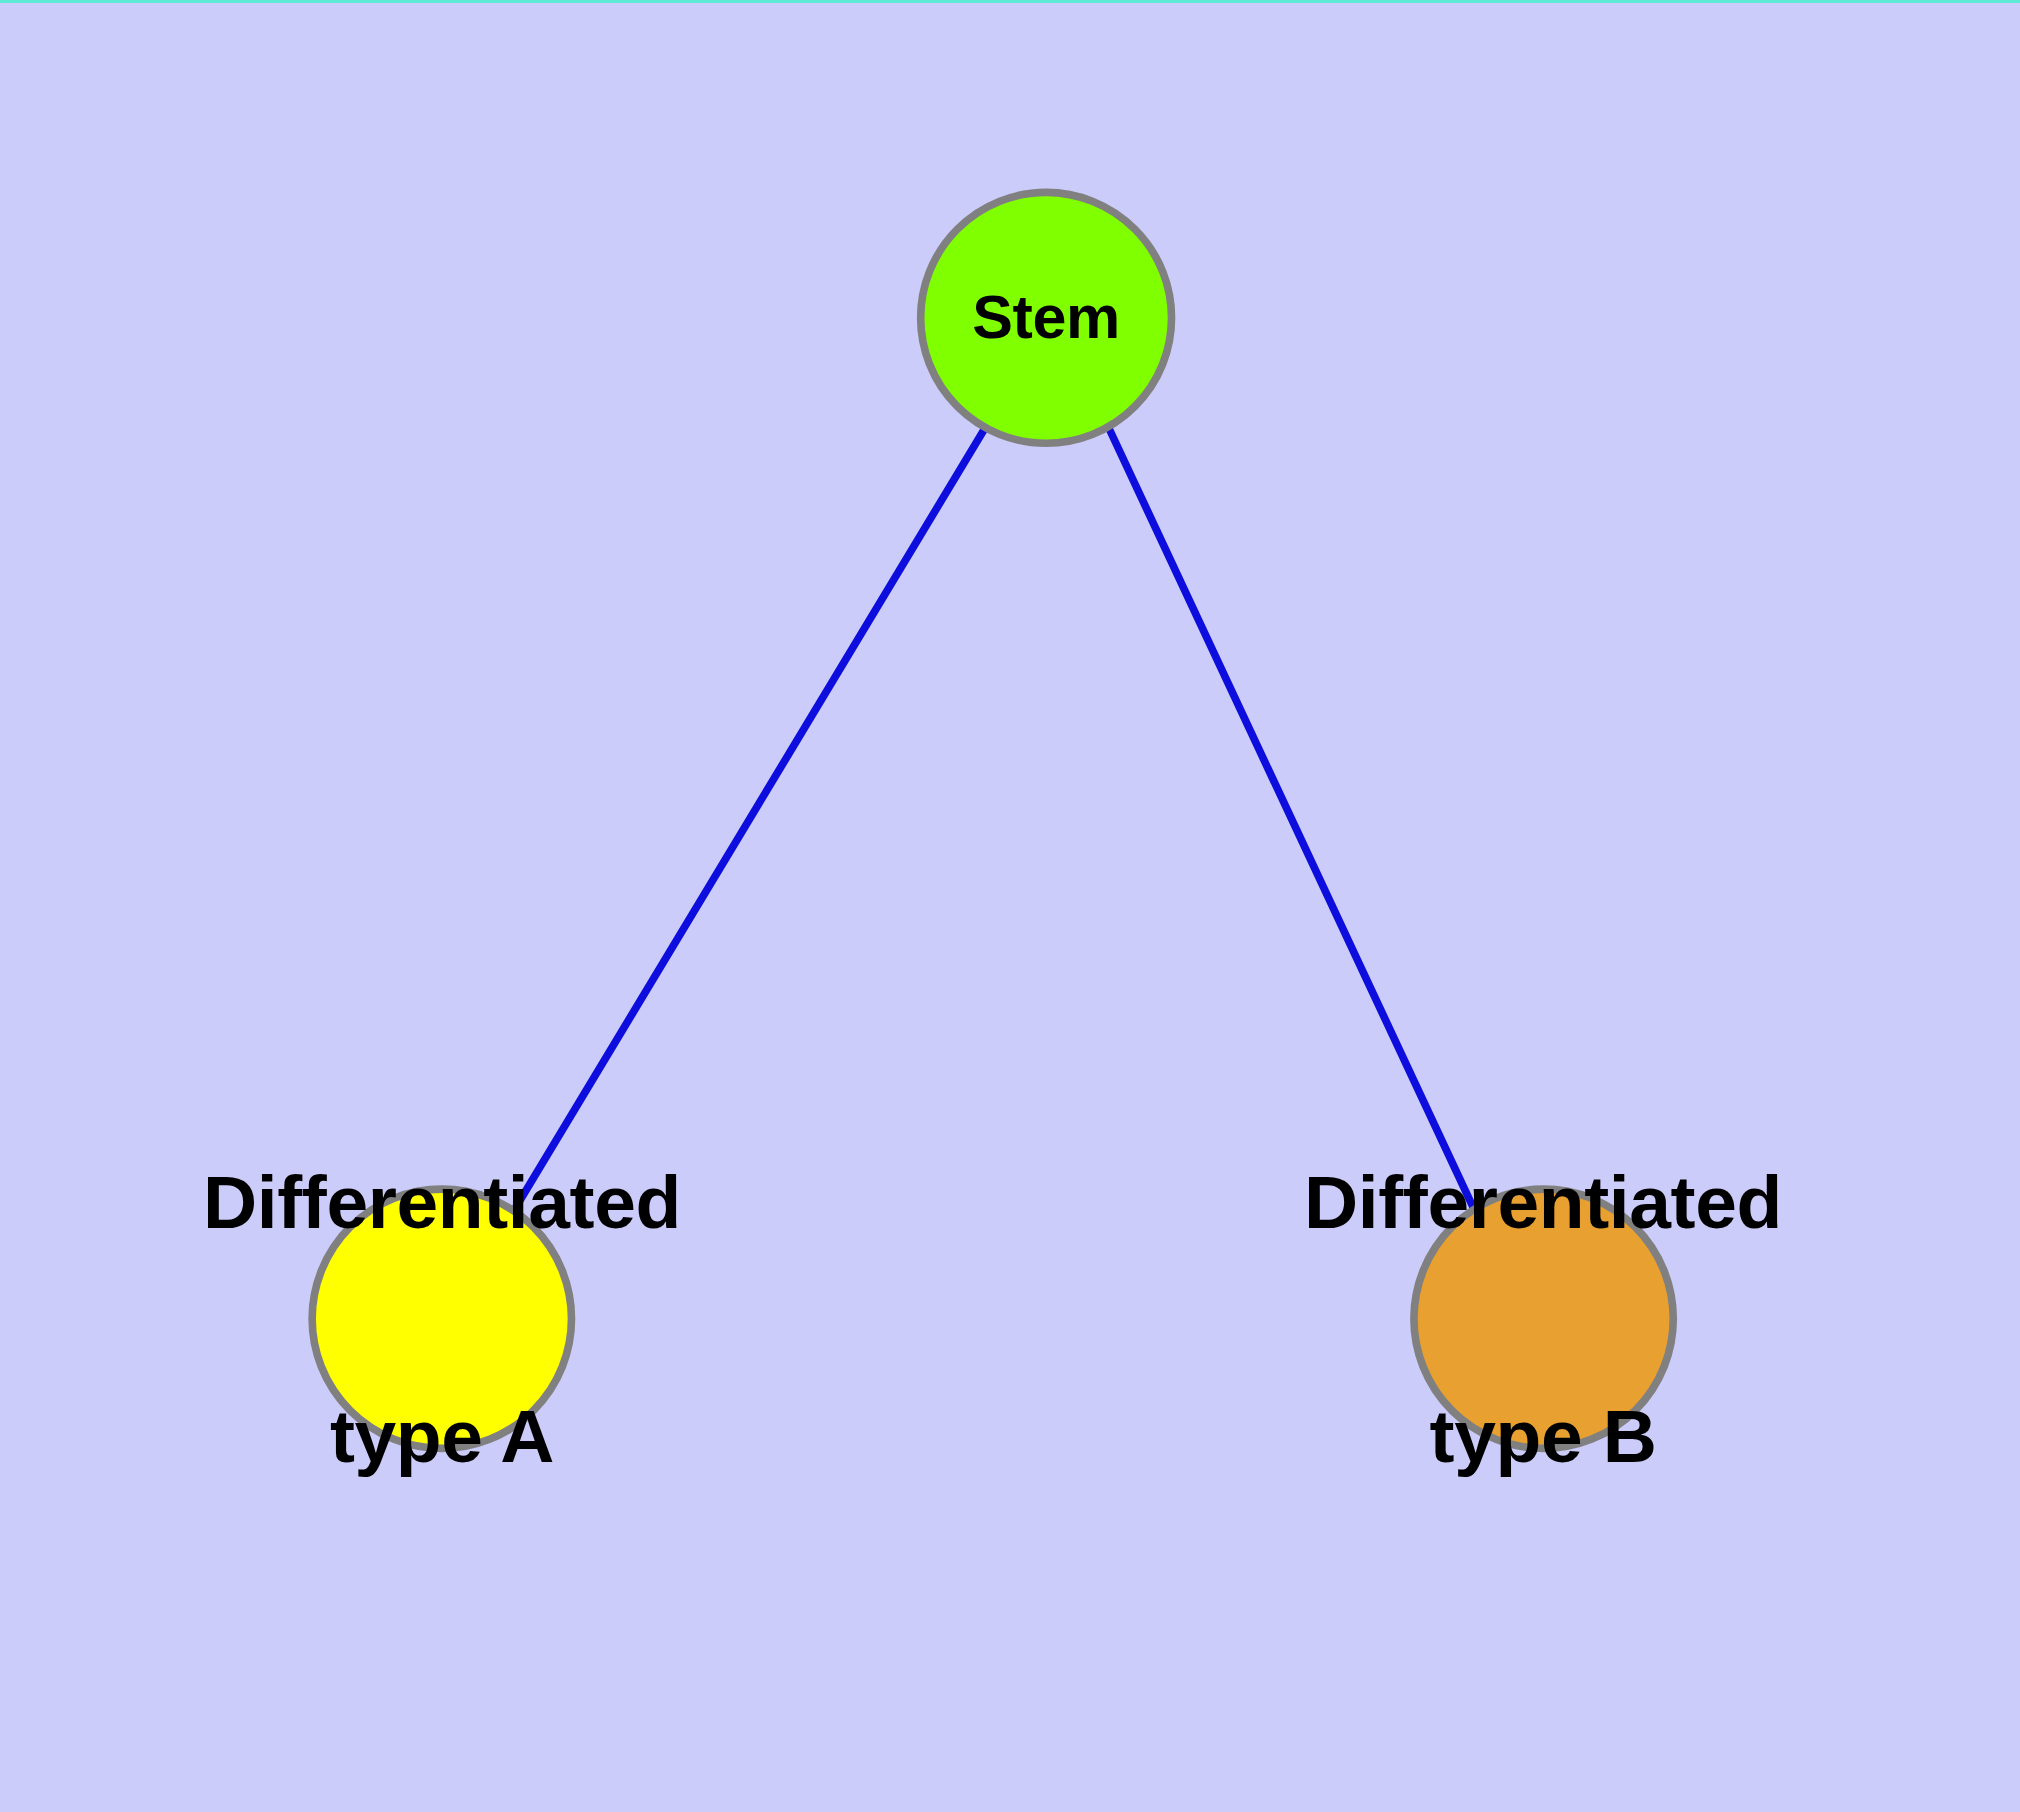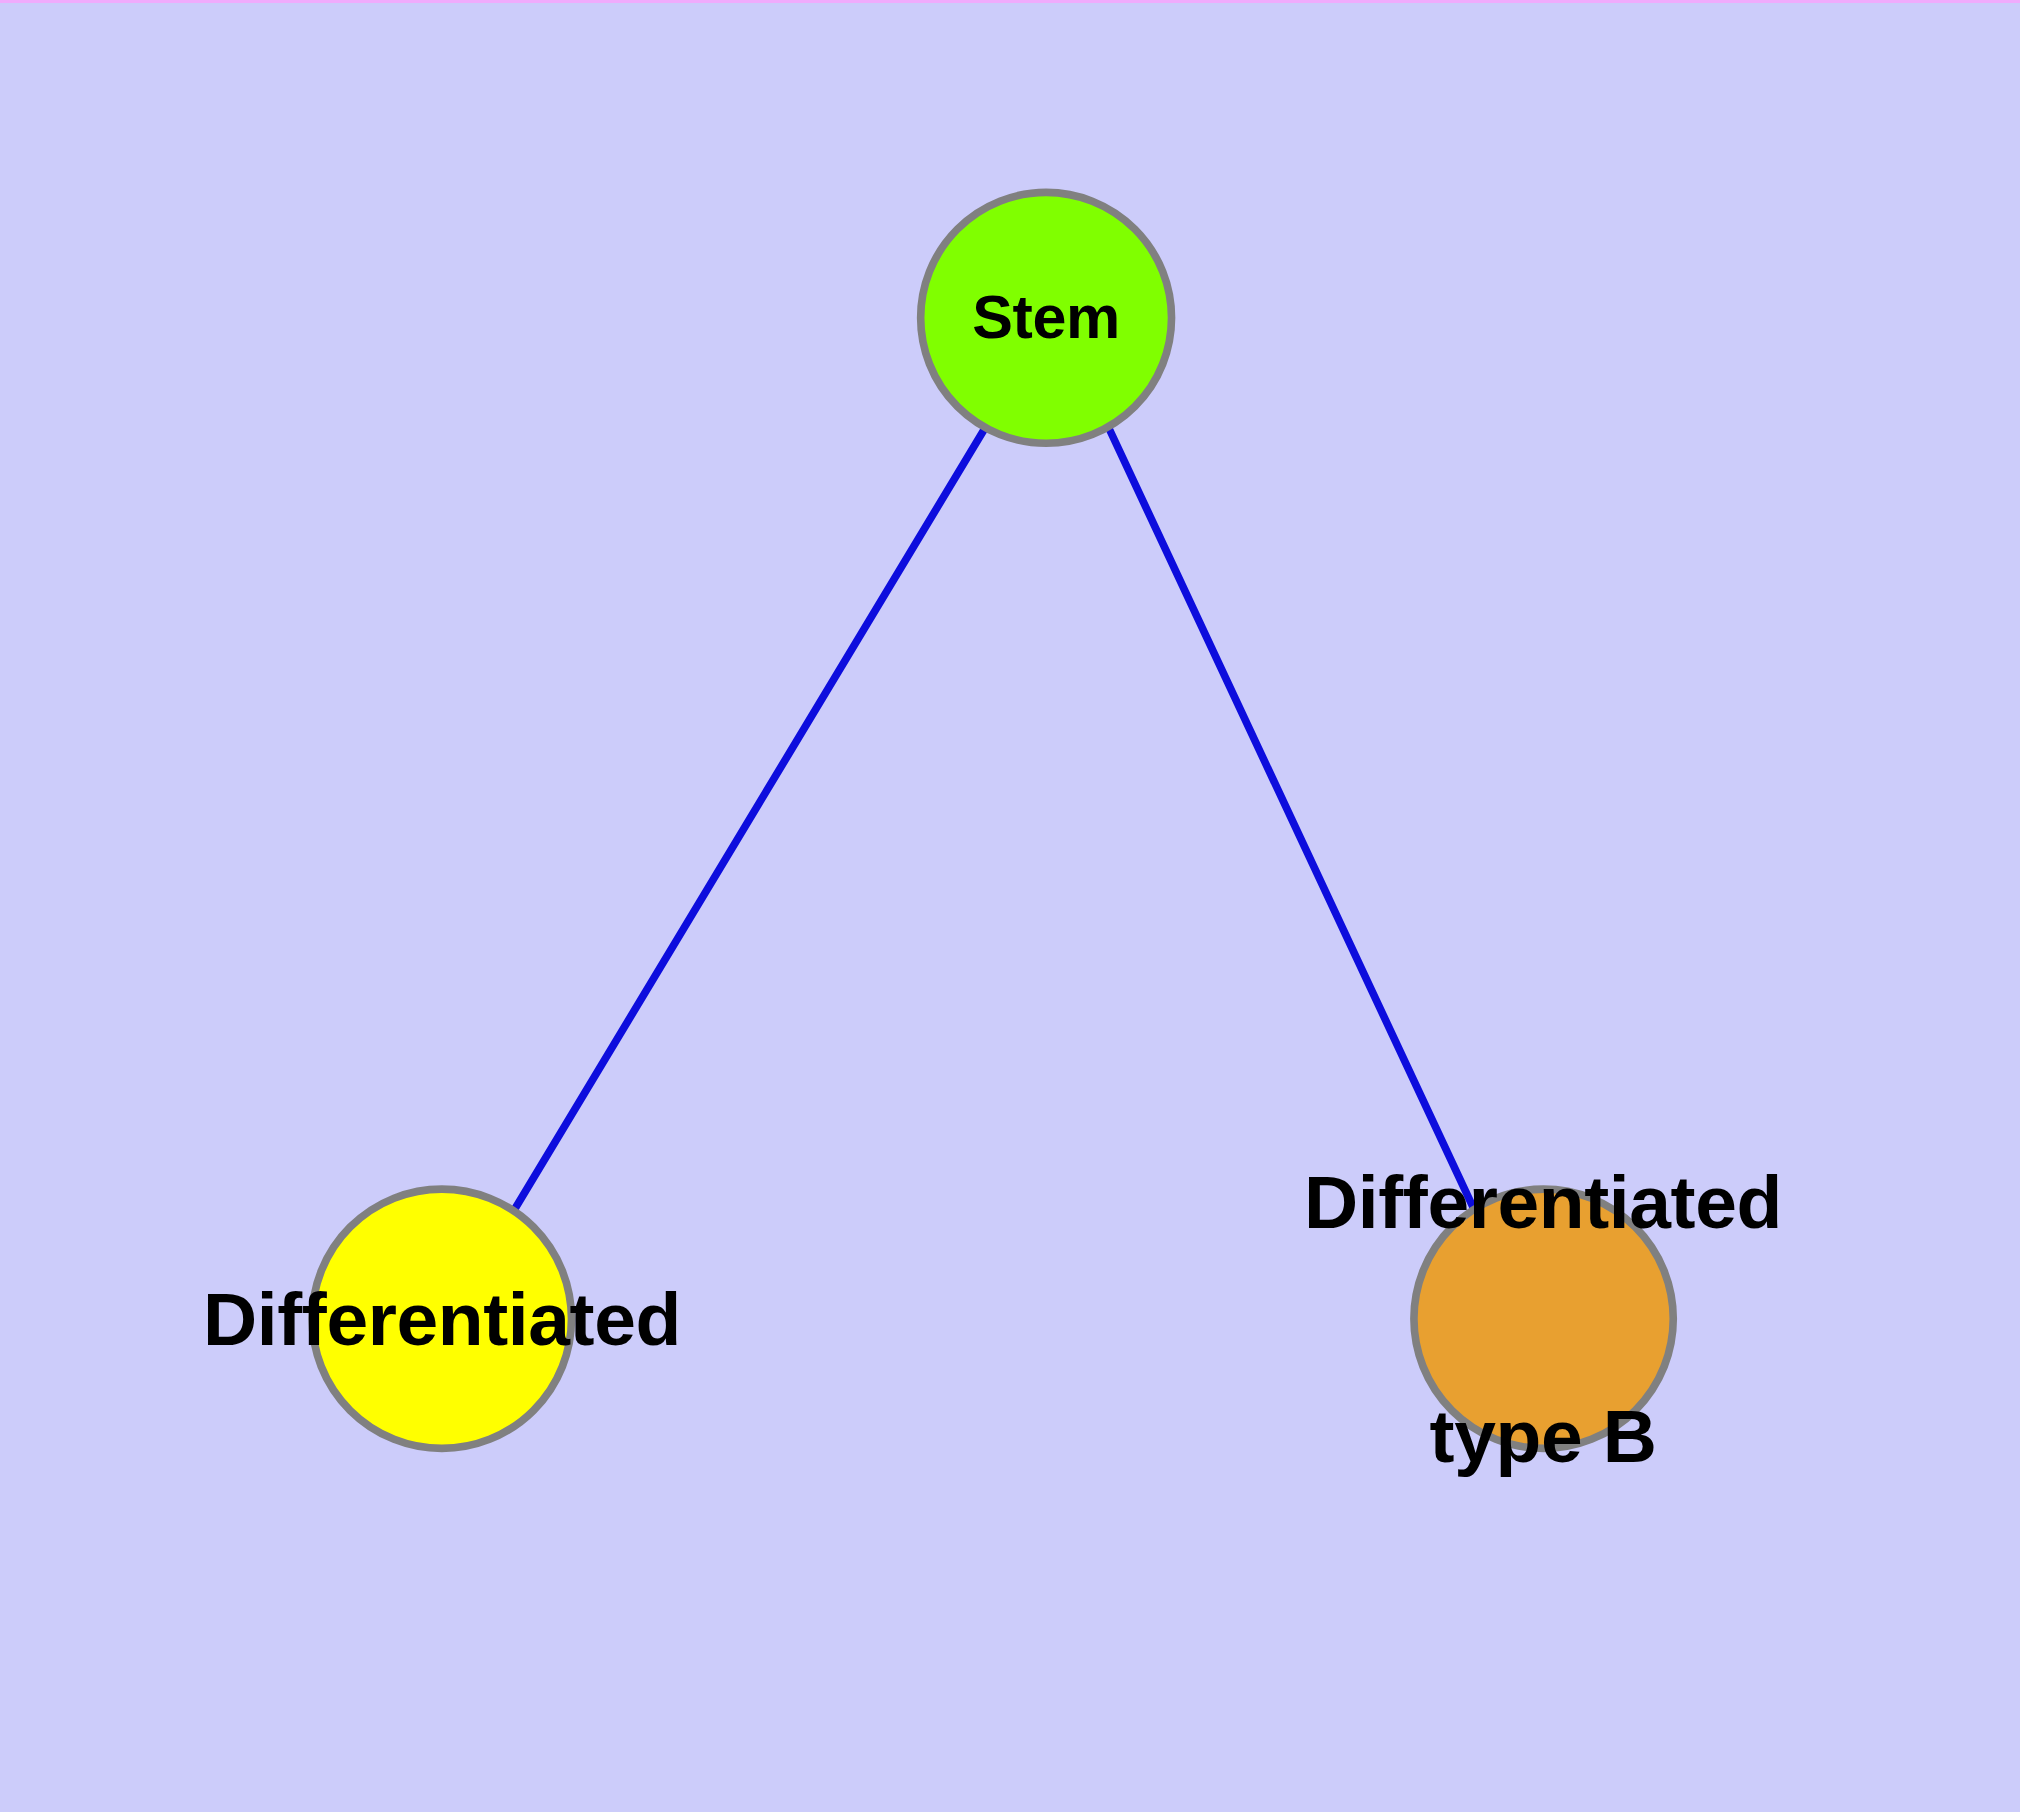--- a/index.html
+++ b/index.html
@@ -46,21 +46,21 @@
     font-size: 61px;
   }
   .label-leaf {
     font-size: 75px;
     text-align: center;
   }
 </style>
 </head>
 <body>
 
-<div id="canvas" style="width: 2021px; height: 1812px; background: #f0abfc;">
+<div id="canvas" style="width: 2021px; height: 1812px; background: #5eead4;">
 
   <div id="plot-background" style="background: rgb(204, 204, 250); width: 2021px;"></div>
 
   <svg id="graph-svg" viewBox="0 0 2384 2138" xmlns="http://www.w3.org/2000/svg">
 
     <g>
       <line id="edge-0" x1="1162" y1="505" x2="608" y2="1425" stroke="#0d0ddd" stroke-width="9" stroke-linecap="round"></line>
       <line id="edge-1" x1="1308" y1="505" x2="1738" y2="1425" stroke="#0d0ddd" stroke-width="9" stroke-linecap="round"></line>
     </g>
 
@@ -69,20 +69,21 @@
       <circle id="node-1" cx="521" cy="1556" r="153" fill="#ffff00" stroke="#808080" stroke-width="9"></circle>
       <circle id="node-2" cx="1821" cy="1556" r="153" fill="#e8a030" stroke="#808080" stroke-width="9"></circle>
     </g>
 
   </svg>
 
   <div class="node-label label-stem" style="left: 1046px; top: 318px; font-size: 61px; color: rgb(0, 0, 0);">Stem</div>
 
   <div class="node-label label-leaf" style="left: 442px; top: 1319px; font-size: 75px; color: rgb(0, 0, 0);">
     <div>Differentiated</div>
+    <div>type A</div>
   </div>
 
   <div class="node-label label-leaf" style="left: 1543px; top: 1319px; font-size: 75px; color: rgb(0, 0, 0);">
     <div>Differentiated</div>
     <div>type B</div>
   </div>
 
 </div>
 
 

